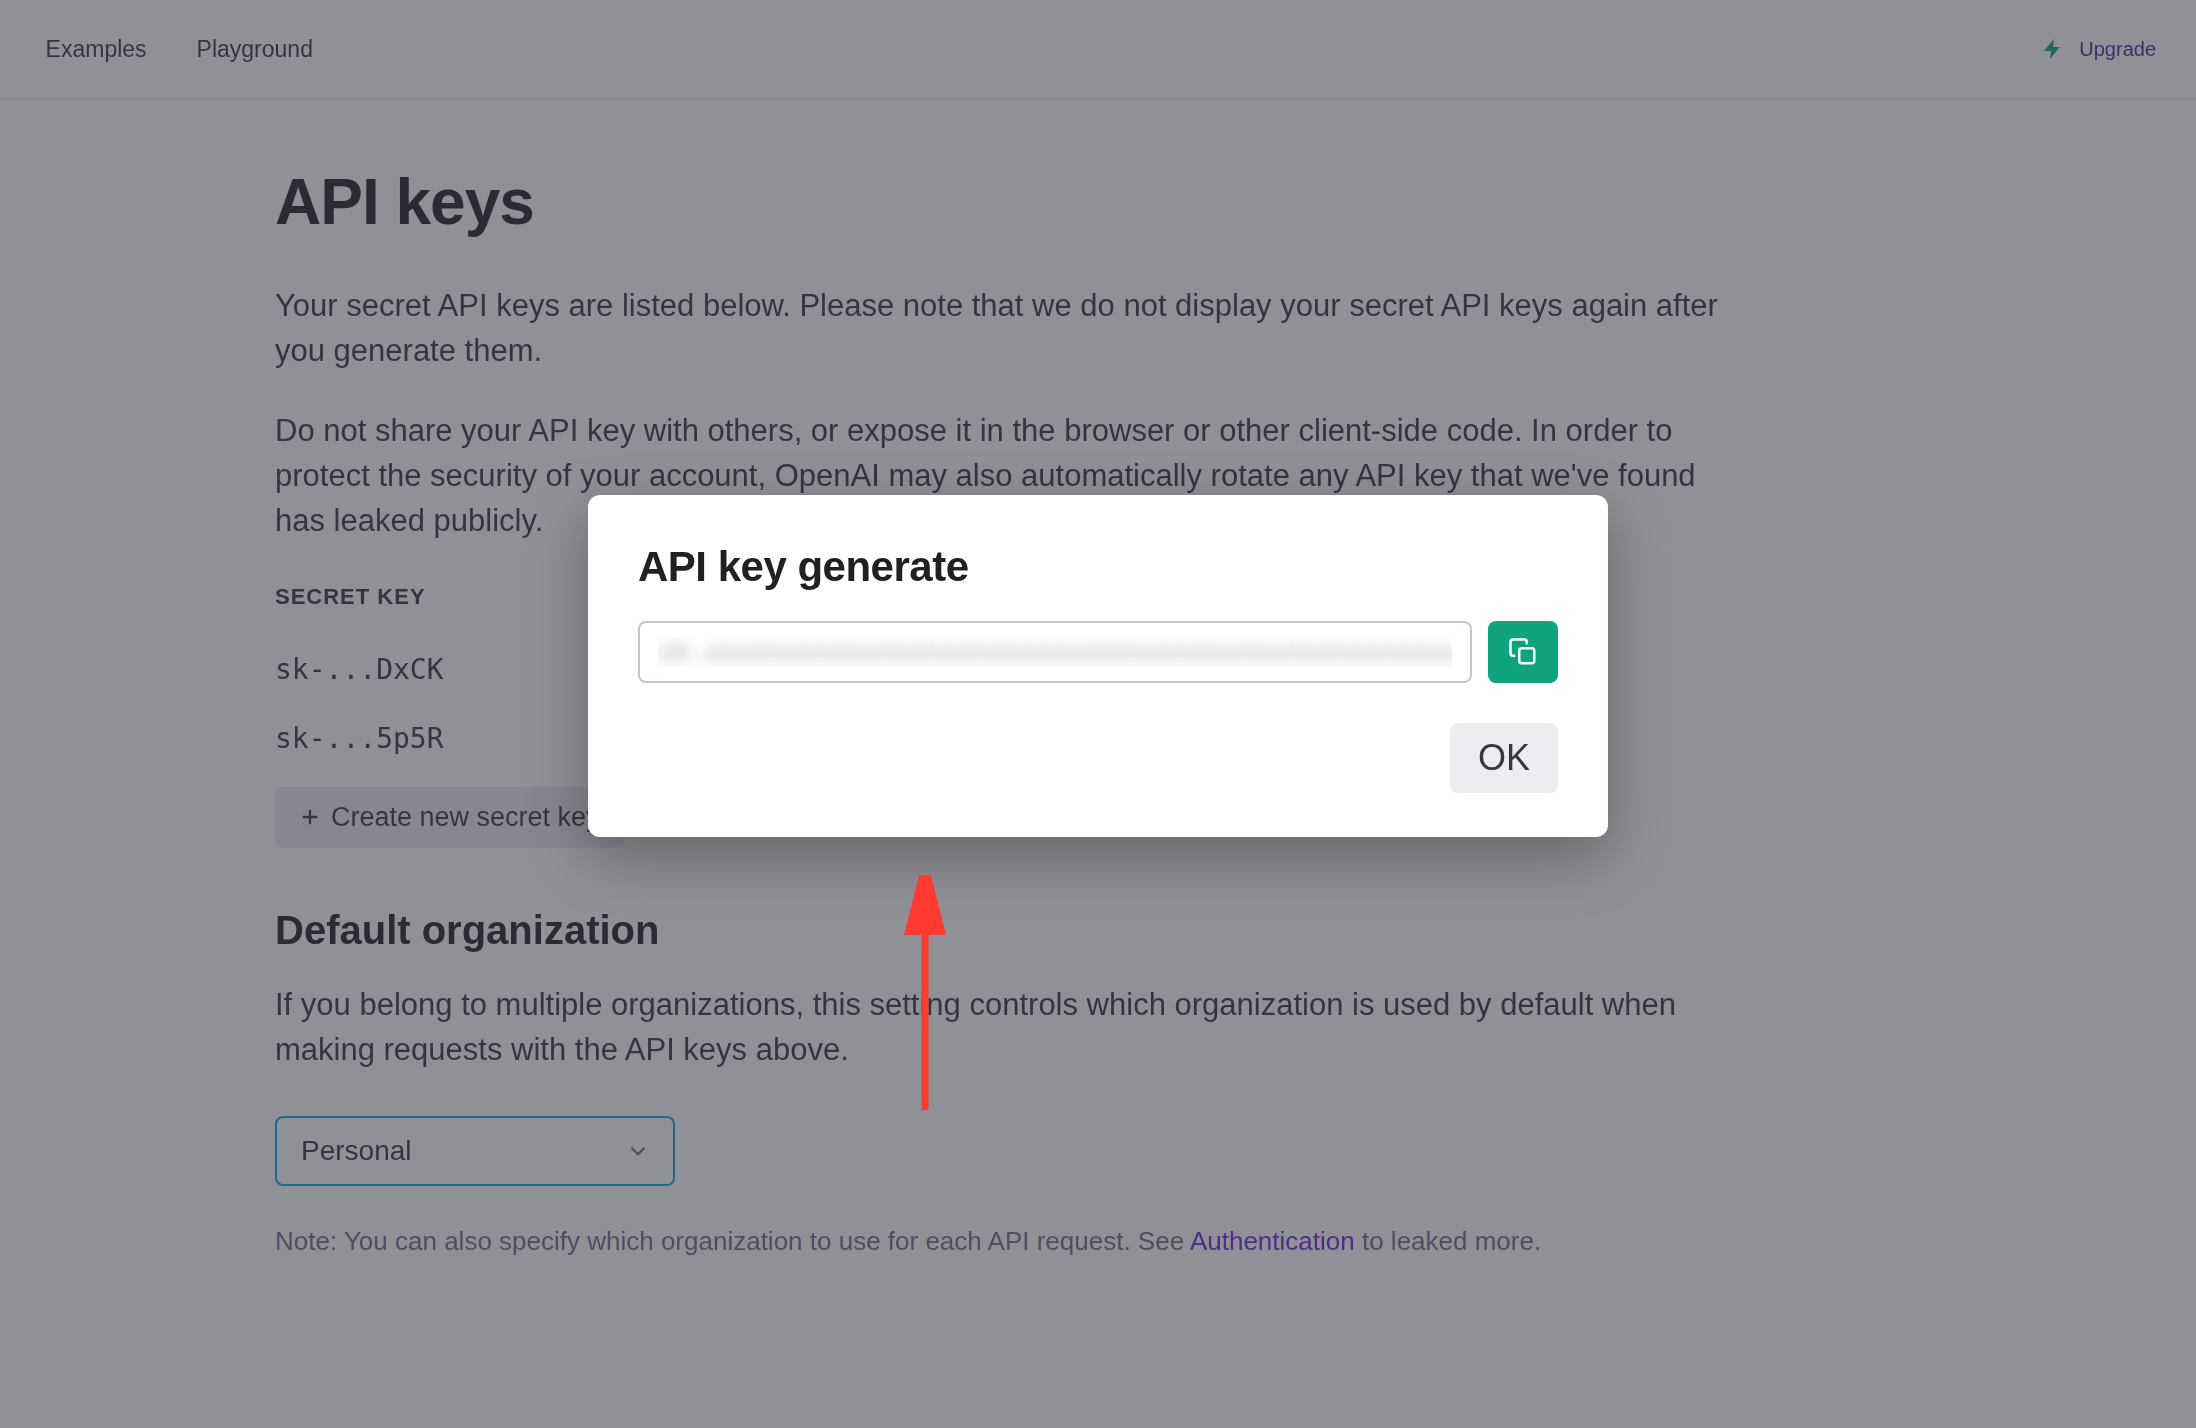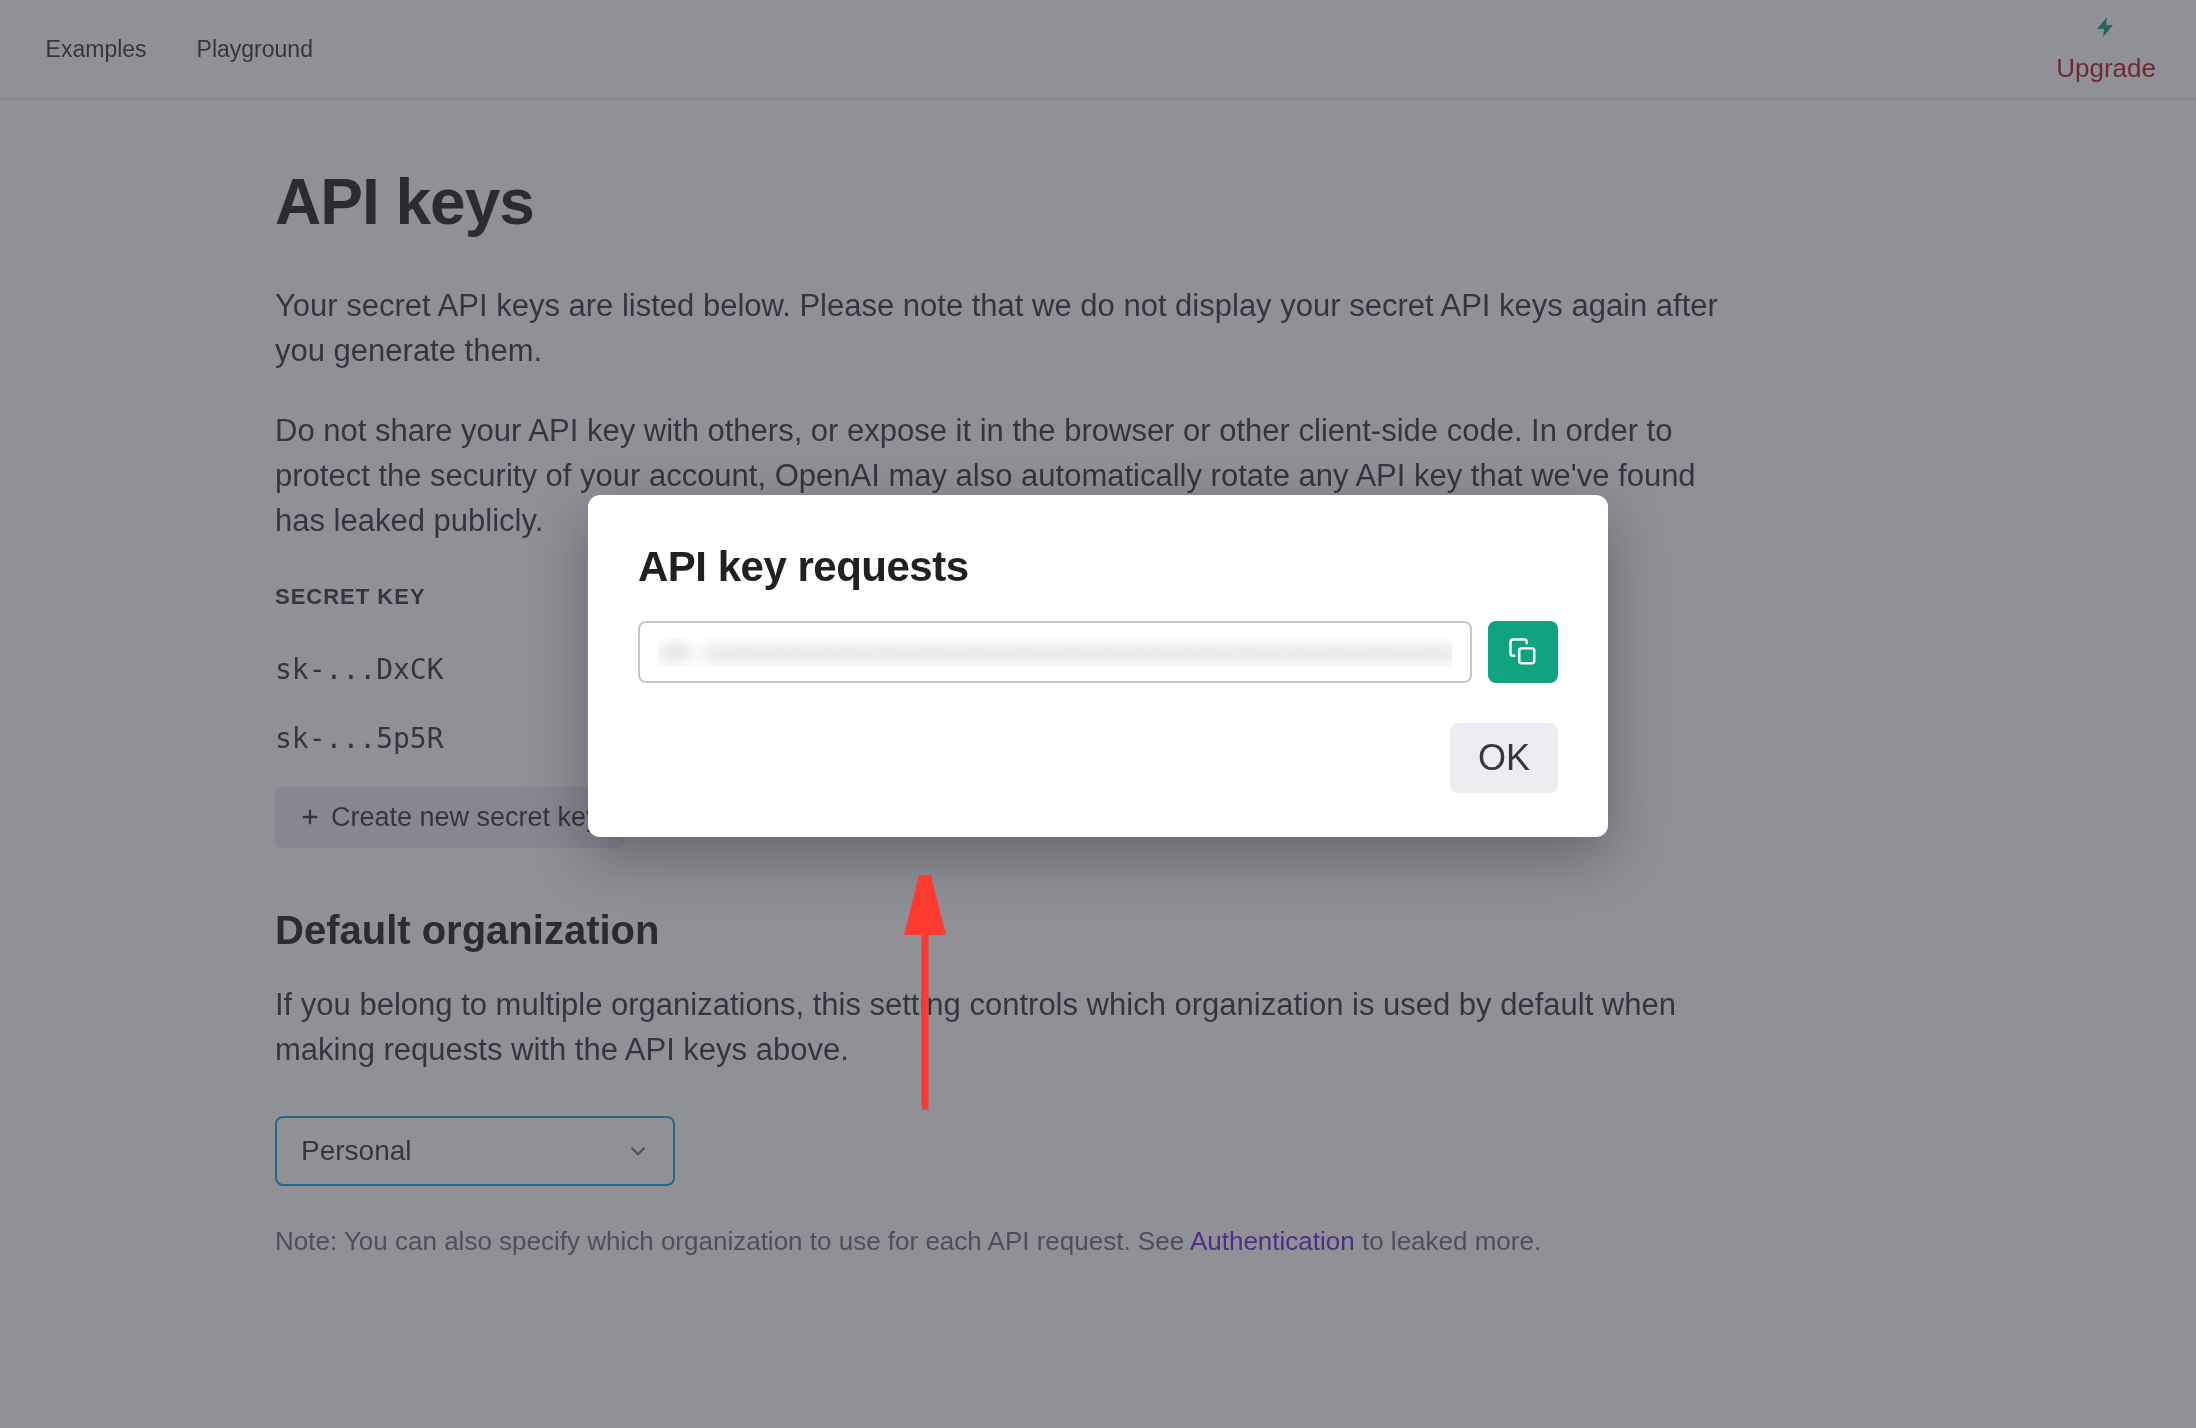--- a/index.html
+++ b/index.html
@@ -2,21 +2,21 @@
 <html><head>
 <meta charset="utf-8">
 <style>
   * { box-sizing: border-box; margin: 0; padding: 0; }
   html, body { width: 2196px; height: 1428px; overflow: hidden; font-family: -apple-system, BlinkMacSystemFont, "Segoe UI", Helvetica, Arial, sans-serif; color: #202123; background:#f7f7f8; }
   .page { position: relative; width: 2196px; height: 1428px; background: #ffffff; }
   .topbar { height: 100px; border-bottom: 2px solid #ececf1; display:flex; align-items:center; justify-content:space-between; padding: 0 40px 0 0; }
   .nav-left { display:flex; gap: 50px; align-items:center; padding-left: 0; margin-left: -30px;}
   .nav-link { font-size: 23px; color:#353740; cursor:pointer; }
   .nav-left .nav-link:first-child { margin-left: 0; }
-  .nav-right { display:flex; align-items:center; gap: 14px; color:#b91c1c; font-size: 26px; cursor:pointer;flex-direction:column;}
+  .nav-right { display:flex; align-items:center; gap: 14px; color:#4c1d95; font-size: 20px; cursor:pointer;}
   .bolt-icon { width: 24px; height:24px; }
   .content { width: 1500px; margin-left: 275px; padding-top: 65px;}
   .page-title { font-size: 64px; font-weight: 800; letter-spacing: -1px; margin-bottom: 45px;}
   .intro-p { font-size: 31px; line-height: 1.45; color:#353740; margin-bottom: 35px; max-width: 1470px;}
   .section-label { font-size: 22px; font-weight: 700; letter-spacing: 1px; text-transform: uppercase; color:#353740; margin-top: 40px; margin-bottom: 25px;}
   .keys-table { width: 1470px; }
   .key-row { font-size: 28px; font-family: ui-monospace, SFMono-Regular, Menlo, monospace; color:#353740; padding: 18px 0; }
   .create-btn { display:inline-flex; align-items:center; gap:10px; background:#ececf1; color:#353740; font-size:27px; padding: 15px 24px; border:none; border-radius:6px; cursor:pointer; margin-top: 14px;}
   .plus-svg { width:22px; height:22px; }
   .subheading { font-size: 40px; font-weight: 800; margin-top: 60px; margin-bottom: 30px;}
@@ -87,21 +87,21 @@
         </svg>
     </div>
 
     <p class="footer-note">
       <span>Note: You can also specify which organization to use for each API request. See </span><a>Authentication</a><span> to leaked more.</span>
     </p>
   </div>
 
   <div class="overlay">
     <div class="modal">
-      <h3 class="modal-title">API key requests</h3>
+      <h3 class="modal-title">API key generate</h3>
       <div class="key-input-row">
         <input class="key-input" type="text" readonly="" value="sk-xxxxxxxxxxxxxxxxxxxxxxxxxxxxxxxxxxxxxxxxxxxxxxxx" style="">
         <button class="copy-btn">
           <svg class="copy-svg" viewBox="0 0 24 24" fill="none" stroke="#ffffff" stroke-width="2" stroke-linecap="round" stroke-linejoin="round">
               <rect x="9" y="9" width="12" height="12" rx="2"></rect>
               <path d="M5 15H4a2 2 0 0 1-2-2V4a2 2 0 0 1 2-2h9a2 2 0 0 1 2 2v1"></path>
             </svg>
         </button>
       </div>
       <div class="modal-actions">

